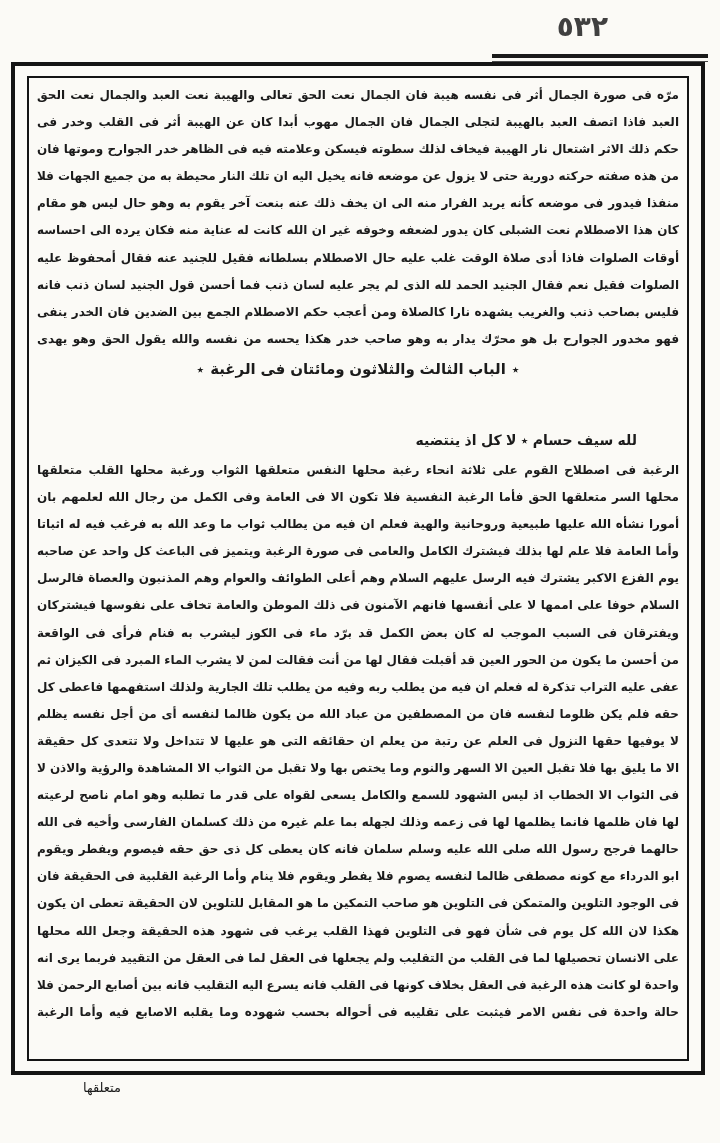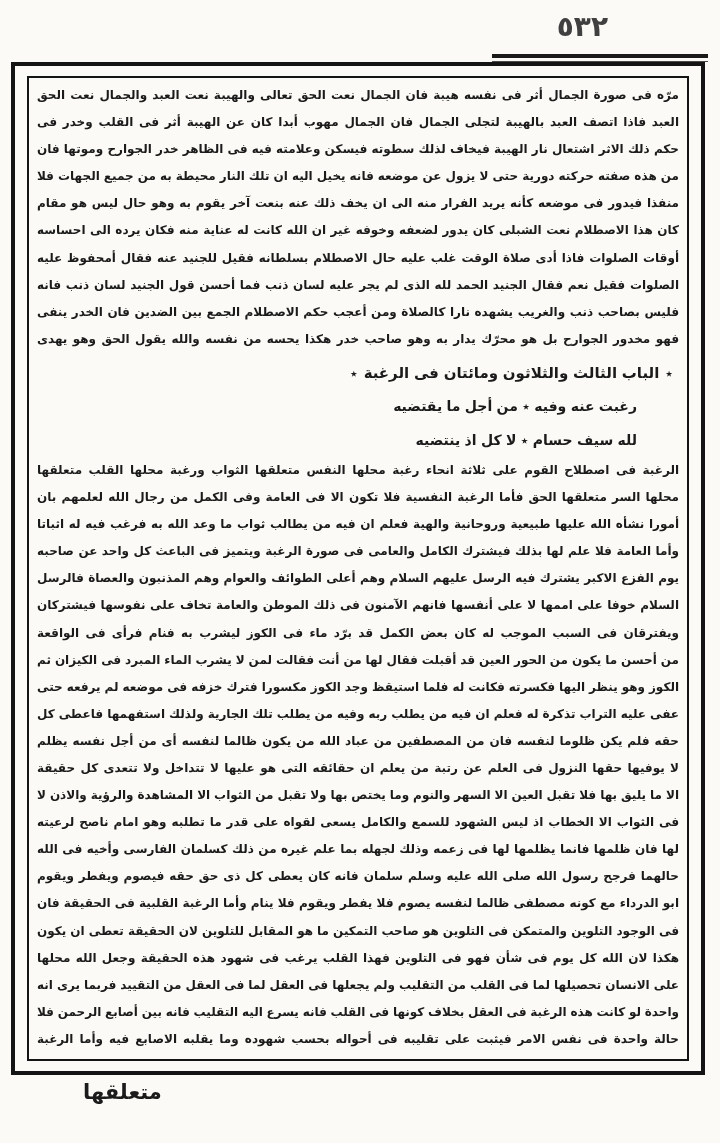--- a/index.html
+++ b/index.html
@@ -43,36 +43,37 @@
     word-spacing:-0.5px;
     color:#1b1b1b;
   }
   .tline{
     height:27.1px;line-height:27.1px;
     overflow:hidden;
     text-align:justify;text-align-last:justify;
     text-justify:inter-word;
   }
   .heading{
-    height:36px;line-height:40px;
+    height:36px;line-height:32px;
+    text-align:center;
     font-size:15px;font-weight:bold;
     overflow:hidden;
   }
   .heading .orn{font-size:14px;padding:0 6px;}
   .verse-row{
     height:34px;line-height:34px;
     display:flex;justify-content:space-between;
     padding:0 42px;
     font-size:14px;font-weight:bold;
     overflow:hidden;
   }
   .verse-row.center{justify-content:flex-start;}
   .catchword{
     position:absolute;left:83px;top:1080px;
-    font-size:21px;font-weight:bold;
+    font-size:13px;font-weight:normal;
     direction:rtl;color:#1b1b1b;
   }
 </style>
 </head>
 <body>
 
 <div class="sheet">
 
   <div class="pagenum">٥٣٢</div>
   <div class="pagenum-rule"></div>
@@ -92,36 +93,34 @@
             <div class="tline">الصلوات فقيل نعم فقال الجنيد الحمد لله الذى لم يجر عليه لسان ذنب فما أحسن قول الجنيد لسان ذنب فانه أخيذ وقته</div>
             <div class="tline">فليس بصاحب ذنب والغريب يشهده نارا كالصلاة ومن أعجب حكم الاصطلام الجمع بين الضدين فان الخدر ينفى الحركة</div>
             <div class="tline">فهو مخدور الجوارح بل هو محرّك يدار به وهو صاحب خدر هكذا يحسه من نفسه والله يقول الحق وهو يهدى السبيل</div>
           </div>
 
         <div class="heading">
           <span class="orn">٭</span><span>الباب الثالث والثلاثون ومائتان فى الرغبة</span><span class="orn">٭</span>
         </div>
 
         <div class="verse-row">
-          <span class="hemistich">رغبت عنه وفيه ٭ من أجل ما يقتضيه</span>
         </div>
         <div class="verse-row center">
           <span class="hemistich">لله سيف حسام ٭ لا كل اذ ينتضيه</span>
         </div>
 
         <div>
             <div class="tline">الرغبة فى اصطلاح القوم على ثلاثة انحاء رغبة محلها النفس متعلقها الثواب ورغبة محلها القلب متعلقها الحقيقة ورغبة</div>
             <div class="tline">محلها السر متعلقها الحق فأما الرغبة النفسية فلا تكون الا فى العامة وفى الكمل من رجال الله لعلمهم بان الانسان مجموع</div>
             <div class="tline">أمورا نشأه الله عليها طبيعية وروحانية والهية فعلم ان فيه من يطالب ثواب ما وعد الله به فرغب فيه له اثباتا للحكم الالهى</div>
             <div class="tline">وأما العامة فلا علم لها بذلك فيشترك الكامل والعامى فى صورة الرغبة ويتميز فى الباعث كل واحد عن صاحبه كالخوف</div>
             <div class="tline">يوم الفزع الاكبر يشترك فيه الرسل عليهم السلام وهم أعلى الطوائف والعوام وهم المذنبون والعصاة فالرسل عليهم</div>
             <div class="tline">السلام خوفا على اممها لا على أنفسها فانهم الآمنون فى ذلك الموطن والعامة تخاف على نفوسها فيشتركان فى الخوف</div>
             <div class="tline">ويفترقان فى السبب الموجب له كان بعض الكمل قد برّد ماء فى الكوز ليشرب به فنام فرأى فى الواقعة المبشرة حوراء</div>
             <div class="tline">من أحسن ما يكون من الحور العين قد أقبلت فقال لها من أنت فقالت لمن لا يشرب الماء المبرد فى الكيزان ثم تناولت</div>
-            <div class="tline">الكوز وهو ينظر اليها فكسرته فكانت له فلما استيقظ وجد الكوز مكسورا فترك خزفه فى موضعه لم يرفعه حتى</div>
             <div class="tline">عفى عليه التراب تذكرة له فعلم ان فيه من يطلب ربه وفيه من يطلب تلك الجارية ولذلك استفهمها فاعطى كل ذى حق</div>
             <div class="tline">حقه فلم يكن ظلوما لنفسه فان من المصطفين من عباد الله من يكون ظالما لنفسه أى من أجل نفسه يظلم نفسه بأنه</div>
             <div class="tline">لا يوفيها حقها النزول فى العلم عن رتبة من يعلم ان حقائقه التى هو عليها لا تتداخل ولا تتعدى كل حقيقة مرتبتها ولا تقبل</div>
             <div class="tline">الا ما يليق بها فلا تقبل العين الا السهر والنوم وما يختص بها ولا تقبل من الثواب الا المشاهدة والرؤية والاذن لا تقبل</div>
             <div class="tline">فى الثواب الا الخطاب اذ ليس الشهود للسمع والكامل يسعى لقواه على قدر ما تطلبه وهو امام ناصح لرعيته ليس بغاش</div>
             <div class="tline">لها فان ظلمها فانما يظلمها لها فى زعمه وذلك لجهله بما علم غيره من ذلك كسلمان الفارسى وأخيه فى الله أبى الدرداء فى</div>
             <div class="tline">حالهما فرجح رسول الله صلى الله عليه وسلم سلمان فانه كان يعطى كل ذى حق حقه فيصوم ويفطر ويقوم وينام وكان</div>
             <div class="tline">ابو الدرداء مع كونه مصطفى ظالما لنفسه يصوم فلا يفطر ويقوم فلا ينام وأما الرغبة القلبية فى الحقيقة فان الحقيقة</div>
             <div class="tline">فى الوجود التلوين والمتمكن فى التلوين هو صاحب التمكين ما هو المقابل للتلوين لان الحقيقة تعطى ان يكون الامر</div>
             <div class="tline">هكذا لان الله كل يوم فى شأن فهو فى التلوين فهذا القلب يرغب فى شهود هذه الحقيقة وجعل الله محلها القلب ليقرب</div>

